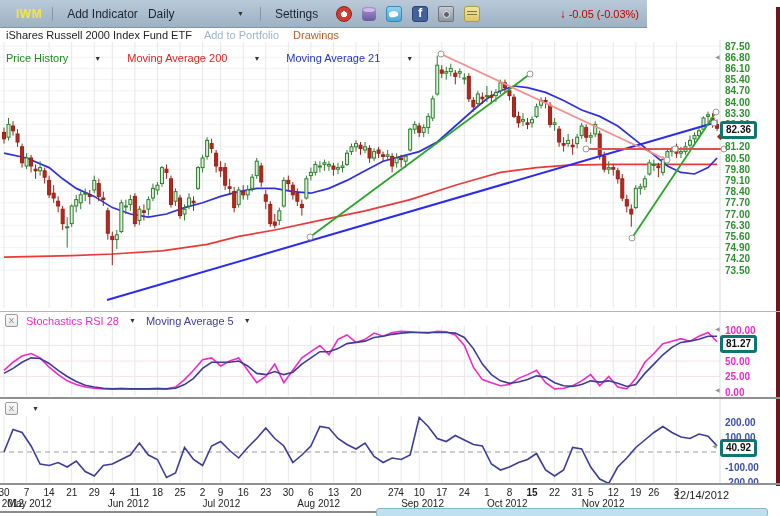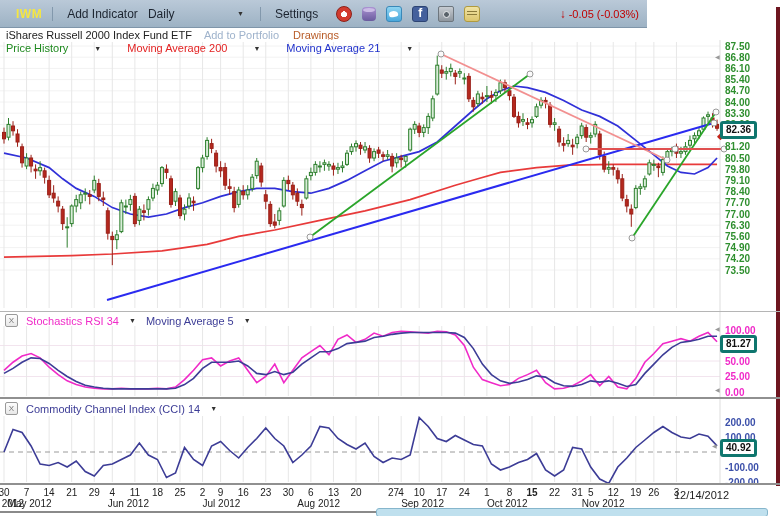--- a/index.html
+++ b/index.html
@@ -507,21 +507,21 @@
       <text x="725" y="143.9000000000001" class="axg">79.10</text>
       <text x="725" y="155.0999999999999" class="axg">78.40</text>
       <text x="725" y="166.29999999999995" class="axg">77.70</text>
       <text x="725" y="177.5" class="axg">77.00</text>
       <text x="725" y="188.70000000000005" class="axg">76.30</text>
       <text x="725" y="199.9000000000001" class="axg">75.60</text>
       <text x="725" y="211.0999999999999" class="axg">74.90</text>
       <text x="725" y="222.29999999999995" class="axg">74.20</text>
       <text x="725" y="233.5" class="axg">73.50</text>
     </svg>
-  <div class="phead" style="left:6px;top:42px;gap:16px;">
+  <div class="phead" style="left:6px;top:52px;gap:16px;">
     <span class="lbl green">Price History</span>
     <span class="caret">▼</span>
     <span class="lbl red">Moving Average 200</span>
     <span class="caret">▼</span>
     <span class="lbl blue">Moving Average 21</span>
     <span class="caret">▼</span>
   </div>
   <div class="valbox" style="top:121px;">82.36</div>
   <span class="axmark" style="left:715px;top:53px;">◀</span>
   <span class="pxmark" style="left:717px;top:131px;">◆</span>
@@ -567,21 +567,21 @@
       <line x1="720" y1="0" x2="720" y2="88" stroke="#ddd"></line>
       <polyline points="4,58.3 13.026,50.24 22.052,44.04 31.078,41.56 40.104,45.9 49.129999999999995,55.2 58.156,62.64 67.182,68.84 76.208,72.56 85.234,75.03999999999999 94.25999999999999,76.28 103.286,76.9 112.312,76.9 121.338,76.28 130.364,76.9 139.39,76.9 148.416,76.9 157.442,76.28 166.468,76.9 175.494,75.03999999999999 184.51999999999998,67.6 193.546,58.3 202.572,47.76 211.59799999999998,45.9 220.624,53.96 229.65,49 238.676,45.9 247.702,58.3 256.728,70.7 265.754,64.5 274.78,52.1 283.806,70.7 292.832,58.3 301.858,45.9 310.884,39.7 319.90999999999997,33.5 328.936,42.8 337.962,27.3 346.988,22.96 356.014,30.4 365.03999999999996,27.3 374.066,21.1 383.092,24.2 392.118,20.48 401.144,19.24 410.17,19.86 419.19599999999997,20.48 428.222,21.1 437.248,19.24 446.274,19.86 455.3,22.96 464.32599999999996,33.5 473.352,55.2 482.378,67.6 491.404,70.7 500.43,73.8 509.456,72.56 518.482,66.36 527.508,62.64 536.534,58.3 545.56,70.7 554.586,76.9 563.612,76.28 572.638,73.8 581.664,68.84 590.6899999999999,62.64 599.716,73.8 608.742,64.5 617.768,75.03999999999999 626.794,76.9 635.8199999999999,66.36 644.846,50.24 653.872,41.56 662.898,31.64 671.924,29.16 680.9499999999999,26.68 689.976,29.16 699.002,24.2 708.028,20.48 717.054,29.78" fill="none" stroke="#f02ac8" stroke-width="1.6"></polyline>
       <polyline points="4,61.4 13.026,56.44 22.052,50.24 31.078,45.9 40.104,46.519999999999996 49.129999999999995,51.48 58.156,58.3 67.182,64.5 76.208,69.46000000000001 85.234,73.18 94.25999999999999,75.03999999999999 103.286,76.28 112.312,76.9 121.338,76.9 130.364,76.9 139.39,76.9 148.416,76.9 157.442,76.9 166.468,76.9 175.494,76.28 184.51999999999998,72.56 193.546,66.36 202.572,56.44 211.59799999999998,50.24 220.624,50.24 229.65,50.24 238.676,49 247.702,53.96 256.728,61.4 265.754,62.64 274.78,59.54 283.806,62.64 292.832,60.16 301.858,52.1 310.884,45.9 319.90999999999997,39.7 328.936,39.7 337.962,36.6 346.988,31.64 356.014,30.4 365.03999999999996,29.16 374.066,25.439999999999998 383.092,24.2 392.118,22.34 401.144,21.1 410.17,20.48 419.19599999999997,20.48 428.222,20.48 437.248,20.48 446.274,20.48 455.3,21.1 464.32599999999996,25.439999999999998 473.352,36.6 482.378,52.1 491.404,62.64 500.43,68.84 509.456,71.32 518.482,70.08 527.508,67.6 536.534,63.88 545.56,65.12 554.586,70.7 563.612,73.8 572.638,74.42 581.664,72.56 590.6899999999999,68.84 599.716,70.08 608.742,68.84 617.768,71.32 626.794,74.42 635.8199999999999,72.56 644.846,61.4 653.872,52.1 662.898,42.8 671.924,35.36 680.9499999999999,30.4 689.976,29.16 699.002,27.3 708.028,24.2 717.054,24.2" fill="none" stroke="#3c3c96" stroke-width="1.6"></polyline>
       <text x="725" y="21.5" class="axm">100.00</text>
       <text x="725" y="52.5" class="axm">50.00</text>
       <text x="725" y="68" class="axm">25.00</text>
       <text x="725" y="83.5" class="axm">0.00</text>
     </svg>
   <div class="phead" style="left:5px;top:314px;">
     <button class="xbtn">X</button>
-    <span class="lbl magenta">Stochastics RSI 34</span>
+    <span class="lbl magenta">Stochastics RSI 28</span>
     <span class="caret">▼</span>
     <span class="lbl navy">Moving Average 5</span>
     <span class="caret">▼</span>
   </div>
   <div class="valbox" style="top:335px;">81.27</div>
   <span class="axmark" style="left:715px;top:325px;">◀</span>
   <span class="axmark" style="left:715px;top:386px;">◀</span>
 
   <div class="sep" style="top:397px;height:2px;"></div>
 
@@ -622,21 +622,20 @@
       <line x1="0" y1="52" x2="720" y2="52" stroke="#9a9a9a" stroke-dasharray="5,4"></line>
       <polyline points="4,52 13.026,29.5 22.052,32.5 31.078,46 40.104,64 49.129999999999995,65.5 58.156,62.5 67.182,67 76.208,61 85.234,71.5 94.25999999999999,76 103.286,65.5 112.312,64 121.338,59.5 130.364,55 139.39,43 148.416,55 157.442,59.5 166.468,77.5 175.494,73 184.51999999999998,47.5 193.546,59.5 202.572,65.5 211.59799999999998,46 220.624,41.5 229.65,50.5 238.676,58 247.702,47.5 256.728,38.5 265.754,28 274.78,38.5 283.806,46 292.832,62.5 301.858,55 310.884,46 319.90999999999997,26.5 328.936,28 337.962,38.5 346.988,44.5 356.014,49 365.03999999999996,43 374.066,56.5 383.092,62.5 392.118,58 401.144,59.5 410.17,55 419.19599999999997,17.5 428.222,26.5 437.248,38.5 446.274,41.5 455.3,35.5 464.32599999999996,40 473.352,44.5 482.378,46 491.404,64 500.43,70 509.456,67 518.482,62.5 527.508,59.5 536.534,53.5 545.56,70 554.586,76 563.612,70 572.638,47.5 581.664,49 590.6899999999999,67 599.716,79 608.742,83.5 617.768,67 626.794,58 635.8199999999999,47.5 644.846,40 653.872,32.5 662.898,26.5 671.924,32.5 680.9499999999999,37 689.976,38.5 699.002,34 708.028,36.25 717.054,45.85" fill="none" stroke="#3c3c96" stroke-width="1.6"></polyline>
       <text x="725" y="25.5" class="axn">200.00</text>
       <text x="725" y="40.5" class="axn">100.00</text>
       <text x="725" y="55.5" class="axn">0.00</text>
       <text x="725" y="70.5" class="axn">-100.00</text>
       <text x="725" y="85.5" class="axn">-200.00</text>
     </svg>
   <div class="phead" style="left:5px;top:402px;">
     <button class="xbtn">X</button>
-    <span class="lbl navy">Commodity Channel Index (CCI) 14</span>
     <span class="caret">▼</span>
   </div>
   <div class="valbox" style="top:439px;">40.92</div>
   <span class="axmark" style="left:712px;top:442px;">◀</span>
 
   <div class="sep" style="top:483px;height:2px;"></div>
 
   <div id="xaxis">
       <div class="tick" style="left: -8px;">30</div>
       <div class="tick" style="left: 14.565px;">7</div>

